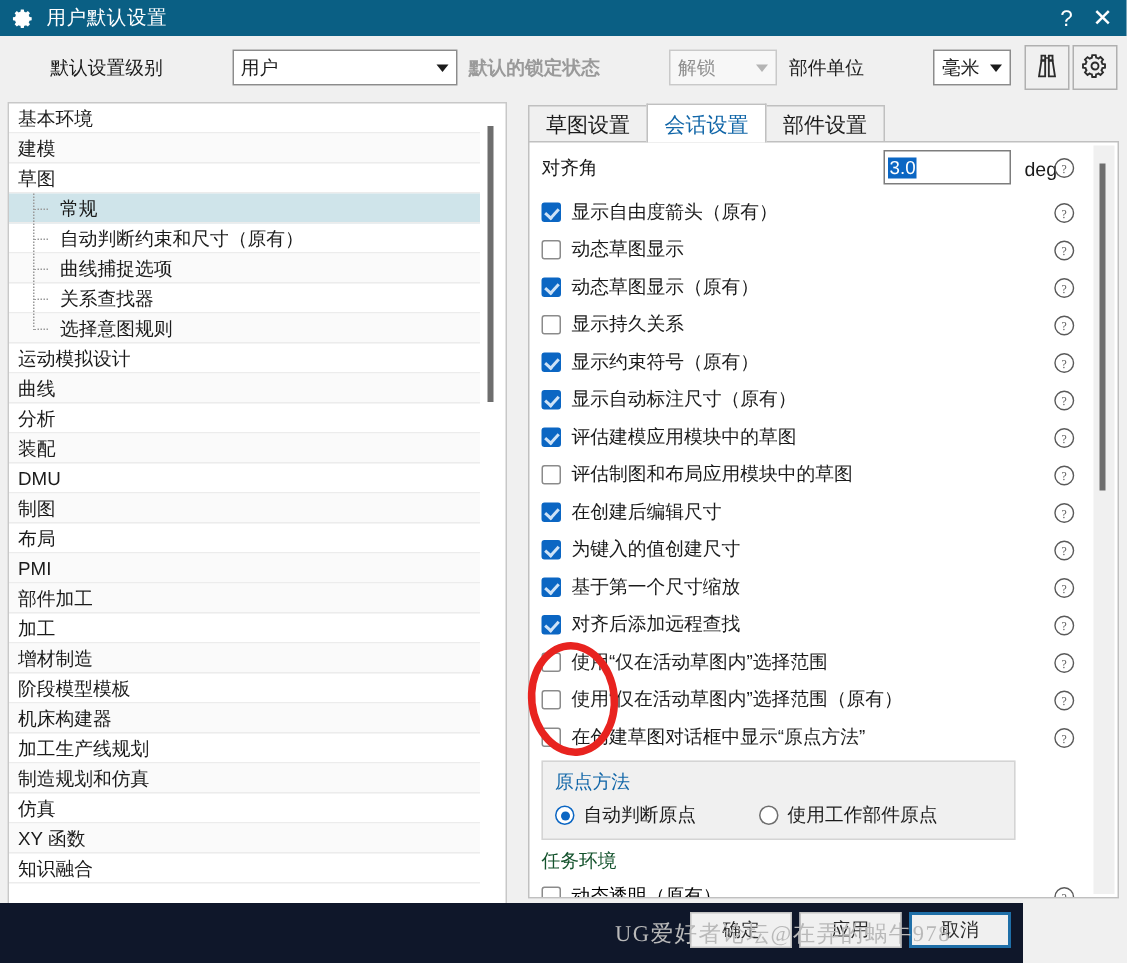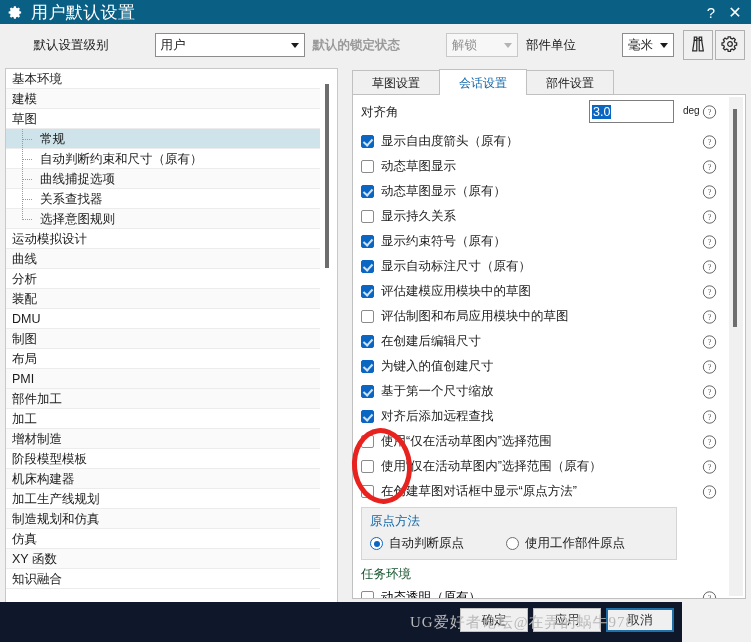--- a/index.html
+++ b/index.html
@@ -12,21 +12,21 @@
   }
   .window{position:relative;width:751px;height:642px;background:#f0f0f0;}
 
   
   .titlebar{
     position:absolute;left:0;top:0;width:751px;height:24px;
     background:#0a5f84;color:#ffffff;display:flex;align-items:center;
   }
   .title-gear{width:22px;height:24px;display:flex;align-items:center;justify-content:center;margin-left:4px;}
   .title-gear svg{display:block;}
-  .title-text{font-size:17px;margin-left:5px;letter-spacing:.4px;text-align:right;}
+  .title-text{font-size:13px;margin-left:5px;letter-spacing:.4px;text-align:right;}
   .title-spacer{flex:1;}
   .title-btn{
     width:24px;height:24px;display:flex;align-items:center;justify-content:center;
     font-size:15px;color:#fff;cursor:default;
   }
   .title-btn.close{margin-right:4px;font-size:16px;}
 
   
   .toolbar{
     position:absolute;left:0;top:24px;width:751px;height:42px;
@@ -86,21 +86,21 @@
   }
   .tree-sb .thumb{
     position:absolute;left:4px;top:14px;width:4px;height:184px;background:#6e6e6e;
   }
 
   
   .tabs{
     position:absolute;left:352px;top:69px;height:26px;display:flex;align-items:flex-end;
   }
   .tab{
-    height:25px;line-height:25px;padding:0 19px;font-size:12px;
+    height:25px;line-height:25px;padding:0 11px;font-size:14px;
     border:1px solid #c0c0c0;border-bottom:none;background:#f0f0f0;color:#1b1b1b;
     box-sizing:border-box;margin-right:-1px;
   }
   .tab.active{background:#ffffff;color:#1166a8;position:relative;z-index:3;height:26px;line-height:26px;}
 
   .panel{
     position:absolute;left:352px;top:94px;width:394px;height:505px;
     border:1px solid #c0c0c0;background:#ffffff;box-sizing:border-box;overflow:hidden;
   }
   .panel-inner{position:absolute;left:0;top:0;width:374px;}
@@ -115,21 +115,21 @@
   .help svg{display:block;}
 
   .align-row{height:34px;}
   .align-label{font-size:12.5px;color:#1b1b1b;}
   .num-input{
     position:absolute;left:236px;top:5px;width:85px;height:23px;
     border:1px solid #7d7d7d;background:#fff;box-sizing:border-box;
     display:flex;align-items:center;padding-left:2px;
   }
   .num-input .sel{background:#0b66c3;color:#ffffff;font-size:12.5px;padding:0 1px;}
-  .deg{position:absolute;left:330px;top:10px;font-size:10px;color:#1b1b1b;}
+  .deg{position:absolute;left:330px;top:10px;font-size:13px;color:#1b1b1b;}
 
   .cb{
     width:13px;height:13px;border:1px solid #8b8b8b;background:#fff;
     box-sizing:border-box;margin-right:7px;flex:none;border-radius:2px;
   }
   .cb.on{background:#0b66c3;border-color:#0b66c3;position:relative;}
   .cb.on:after{
     content:"";position:absolute;left:3px;top:1px;width:4px;height:7px;
     border:solid #cfe3f7;border-width:0 2px 2px 0;transform:rotate(42deg);
   }

